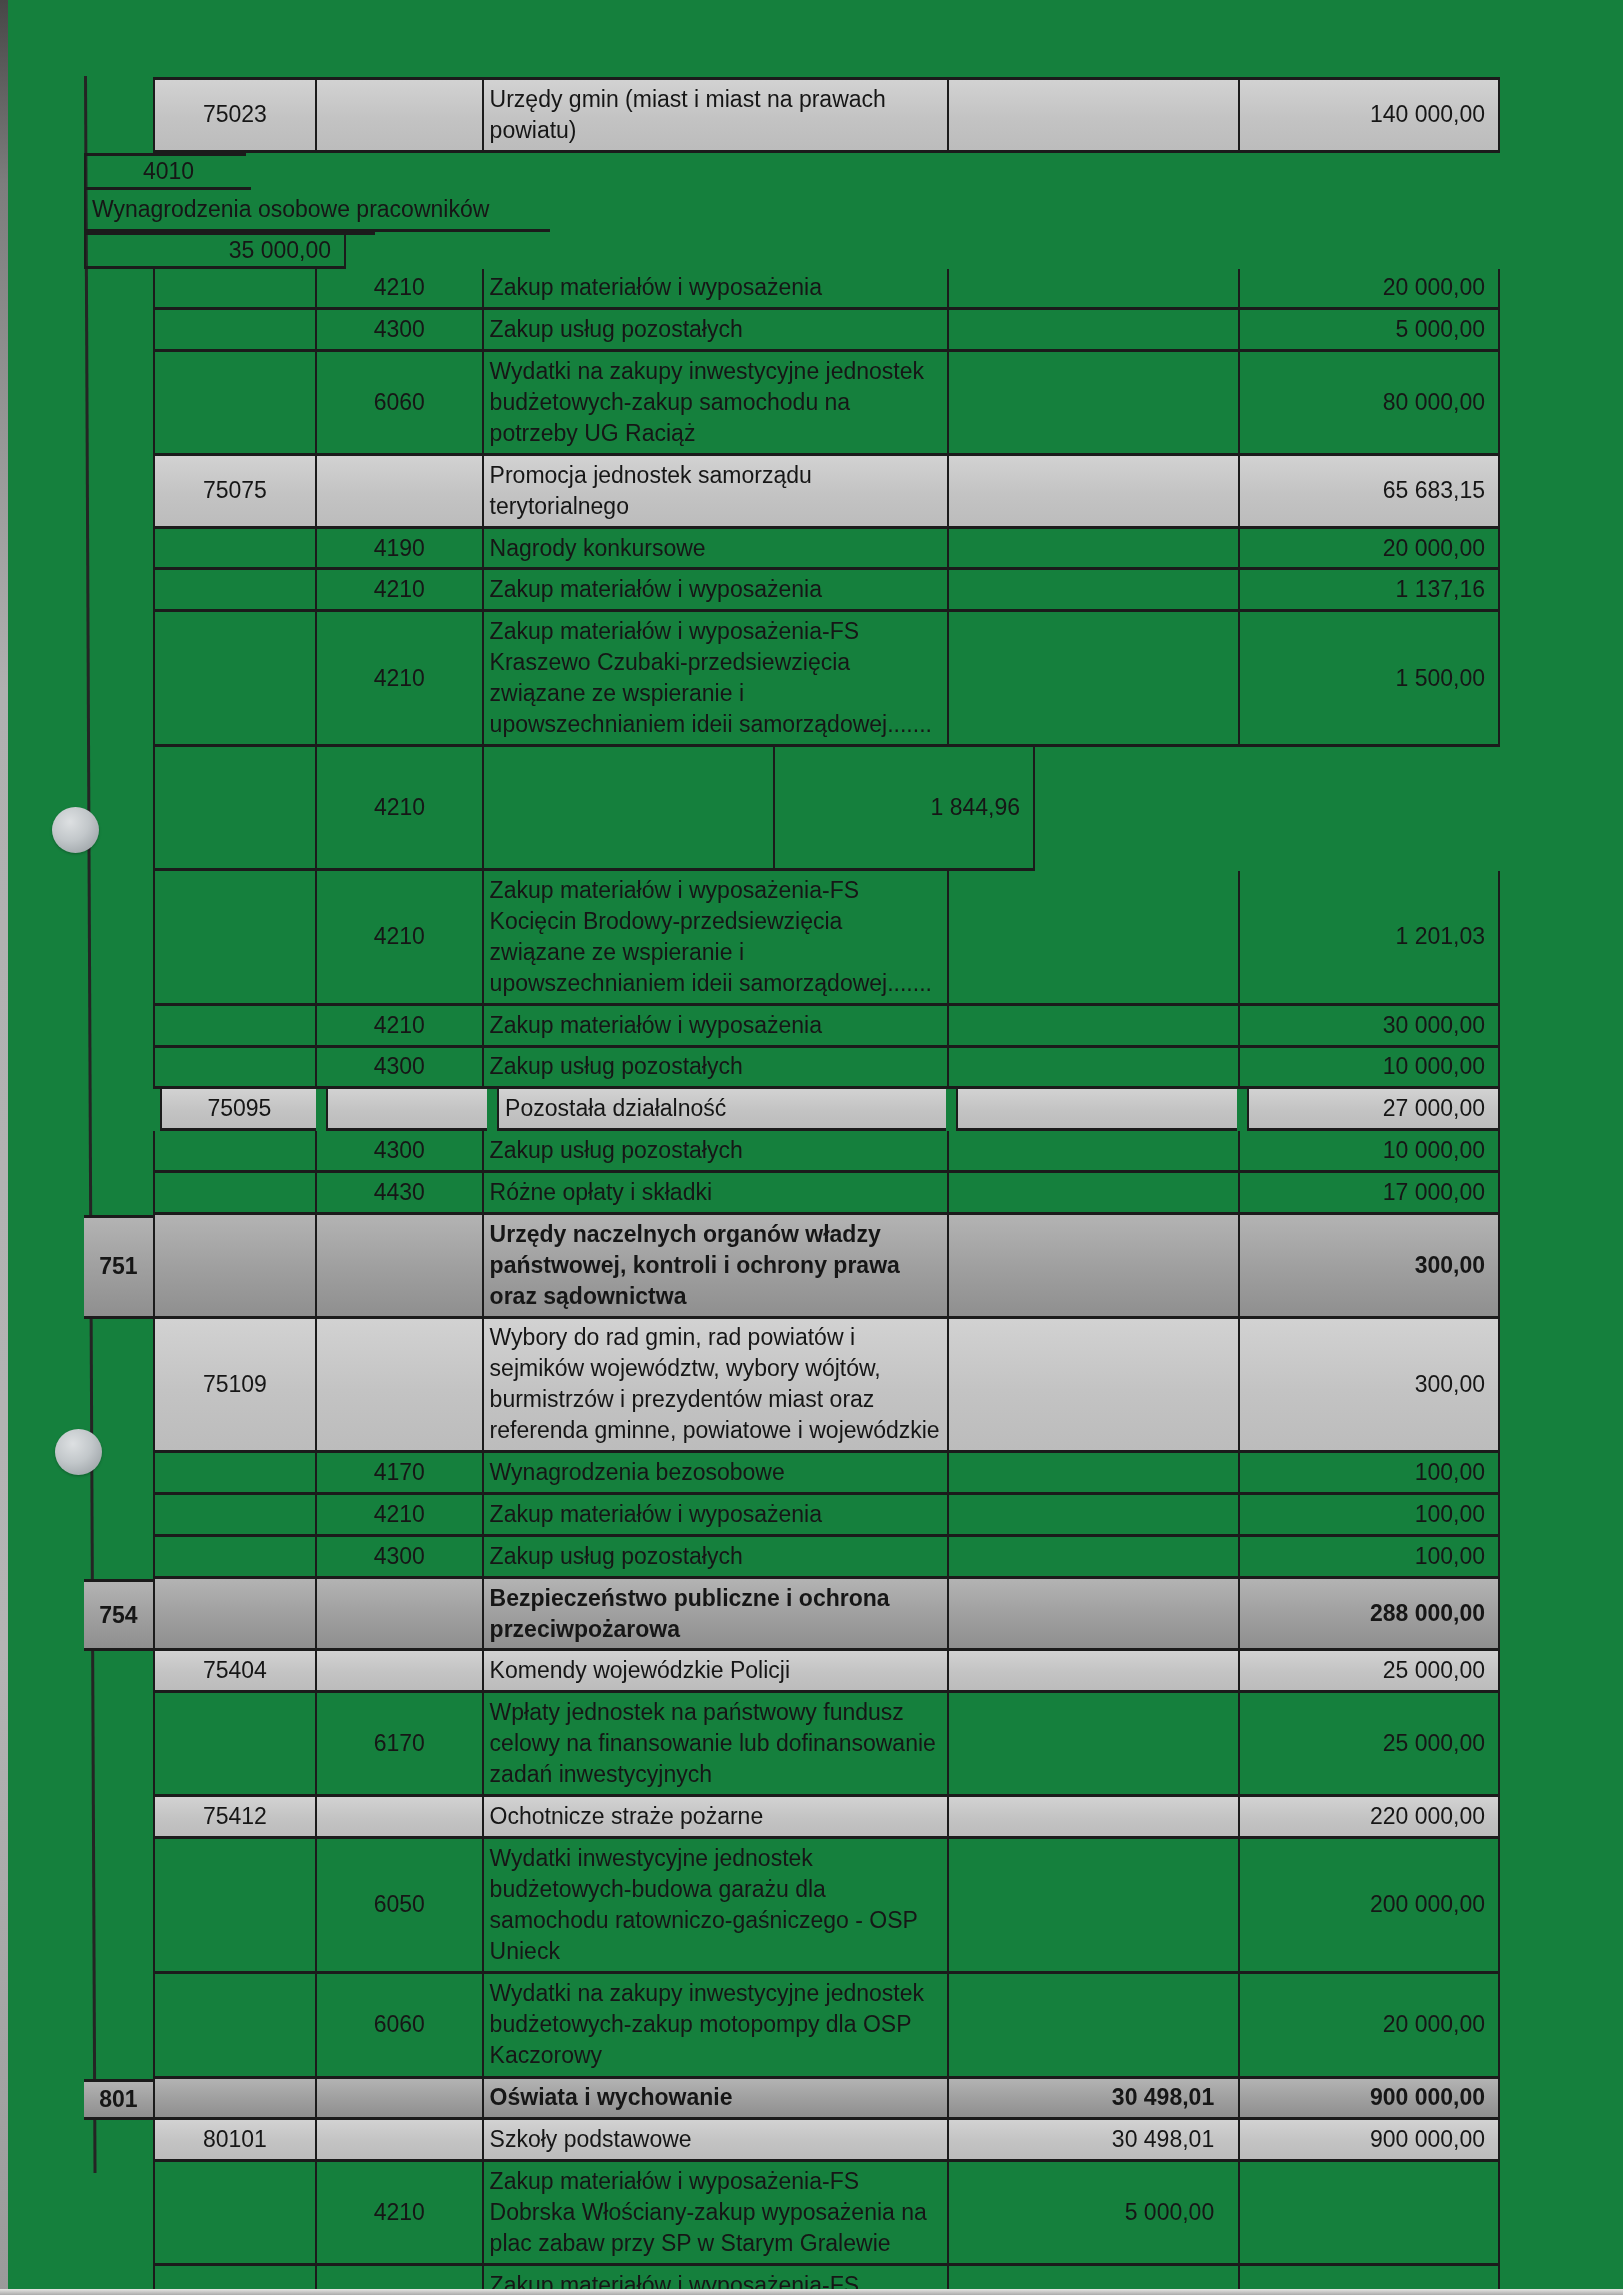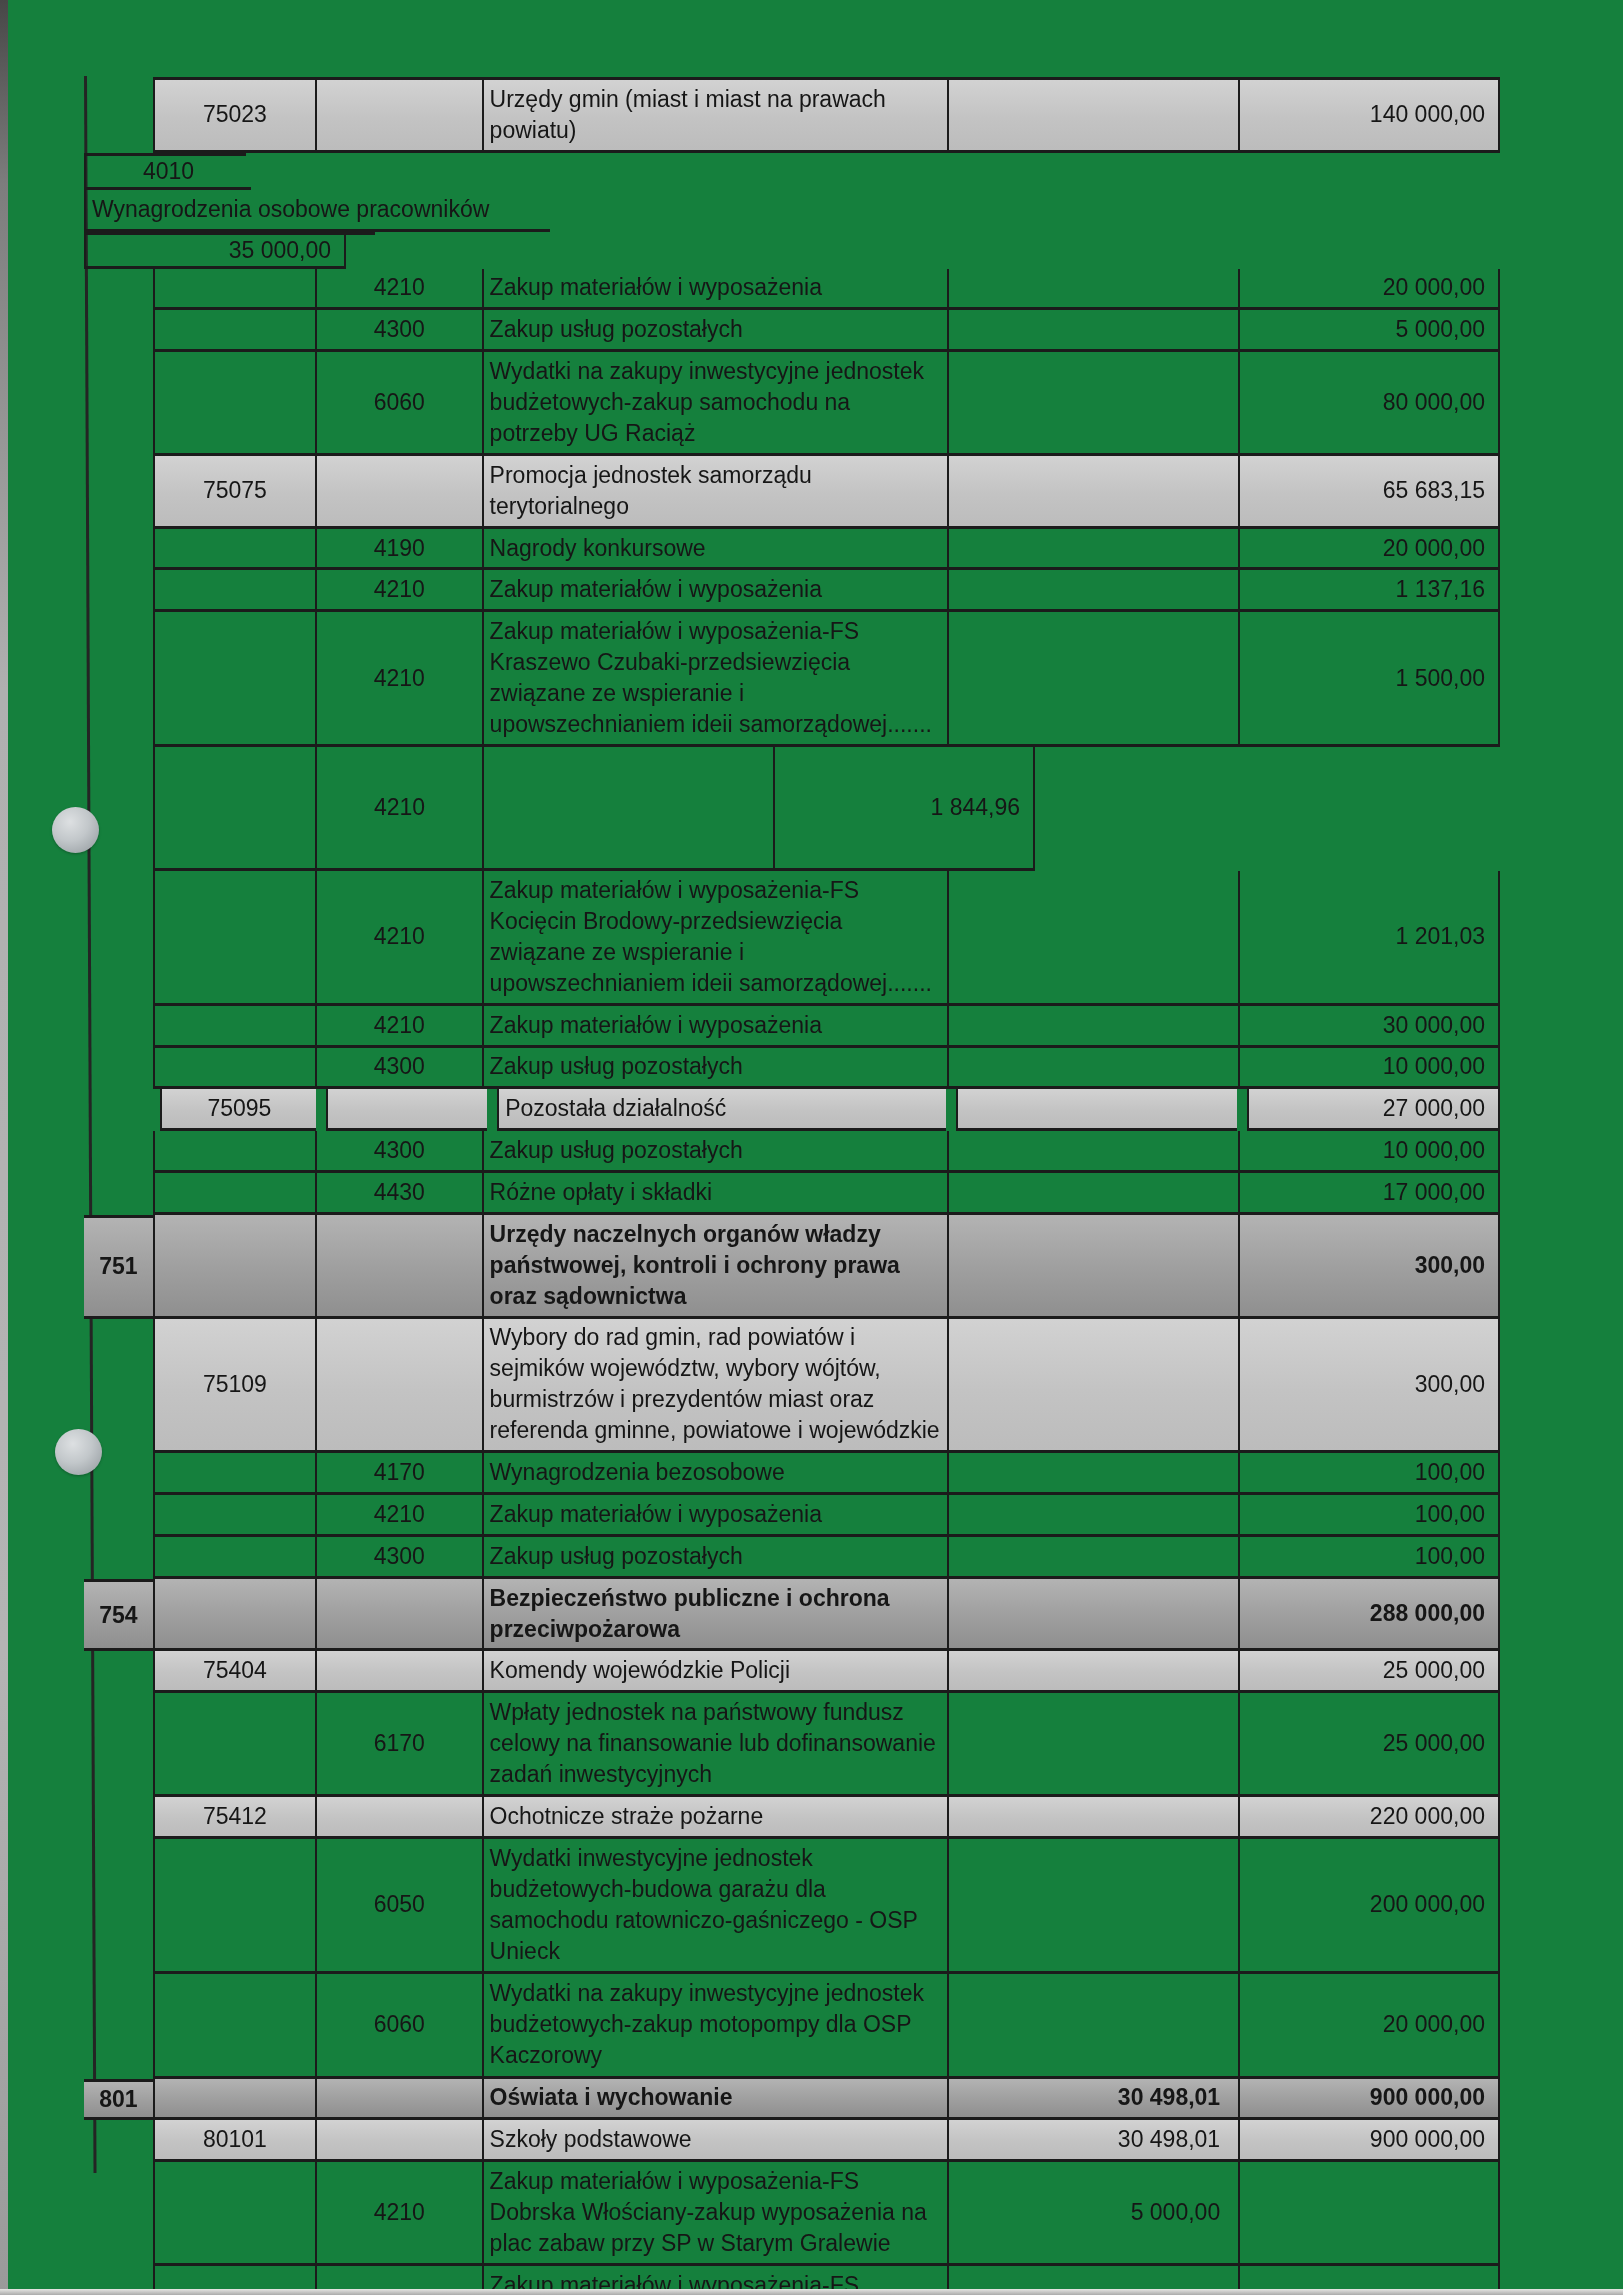--- a/index.html
+++ b/index.html
@@ -40,21 +40,21 @@
     font-size:23px; line-height:31px; overflow:hidden;
     border-color:#1b1b1b; border-style:solid; border-width:0;
   }
   .row .cell{border-bottom-width:3.3px;}
   .c-dzial   {width:69px; justify-content:center; font-weight:bold;}
   .c-rozdzial{width:162px; justify-content:center; border-left-width:2.6px;}
   .c-paragraf{width:167px; justify-content:center; border-left-width:2.6px;}
   .c-tresc   {width:466px; justify-content:flex-start; text-align:left;
               padding:3.9px 5.2px 3.9px 5.9px; border-left-width:2.6px;}
   .c-k1      {width:291px; justify-content:flex-end; text-align:left;
-              padding-right:18px; border-left-width:2.6px;}
+              padding-right:24px; border-left-width:2.6px;}
   .c-k2      {width:262px; justify-content:flex-end; text-align:right;
               padding-right:13px; border-left-width:2.6px; border-right-width:2.6px;}
 
   
   .paragraf-row .c-dzial, .rozdzial-row .c-dzial{border-bottom-width:0;}
   .row:first-child .cell{border-top-width:3.3px;}
   .row:first-child .c-dzial{border-top-width:0;}
 
   
   .rozdzial-row .cell:not(.c-dzial){

